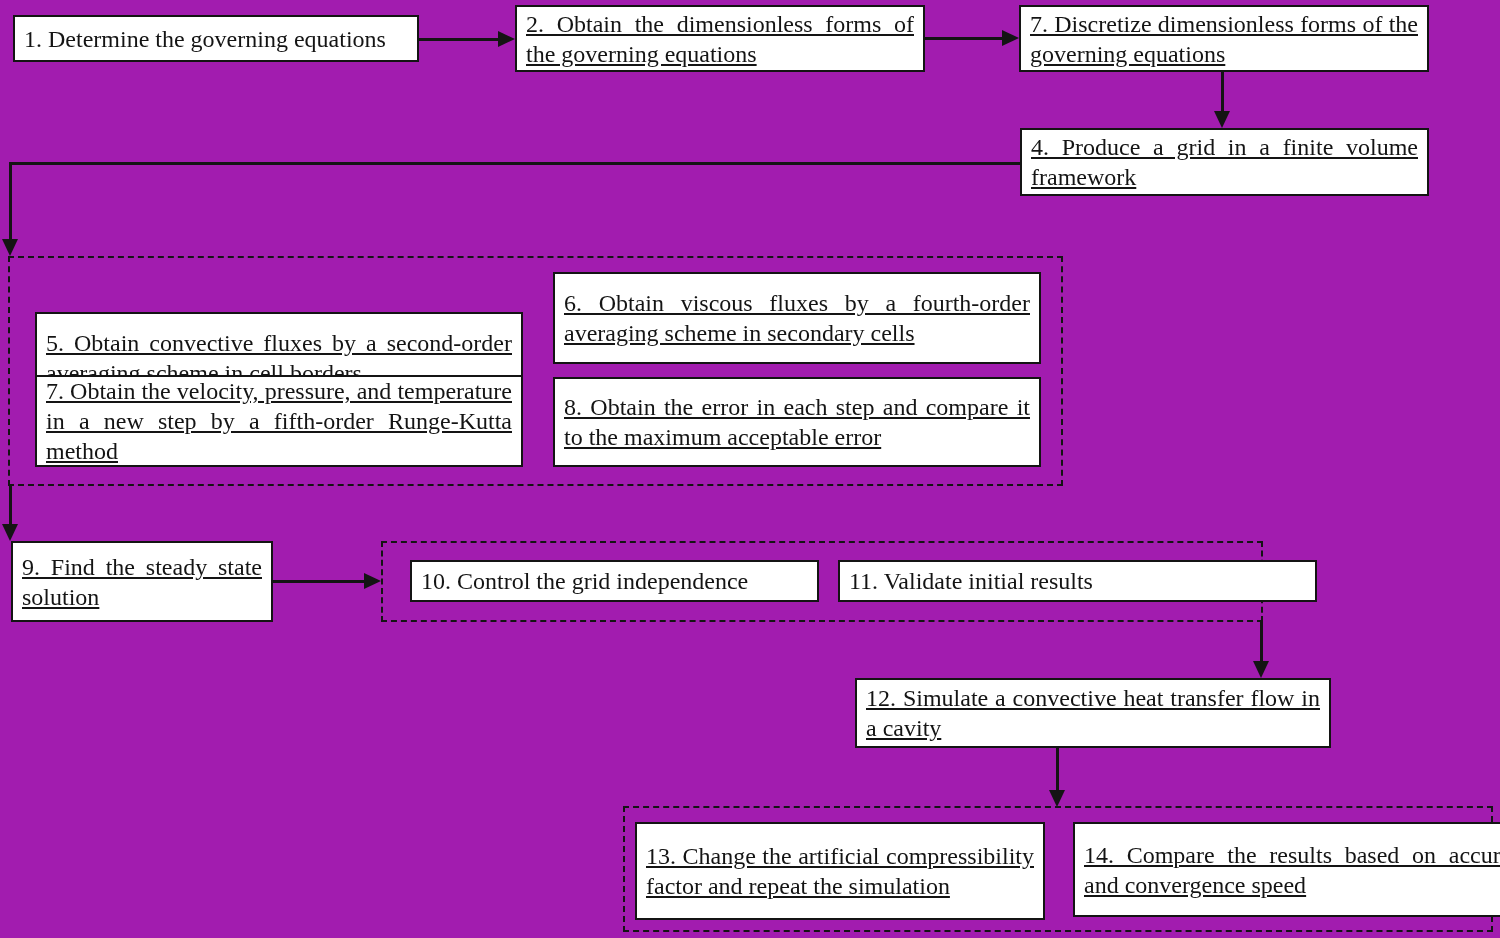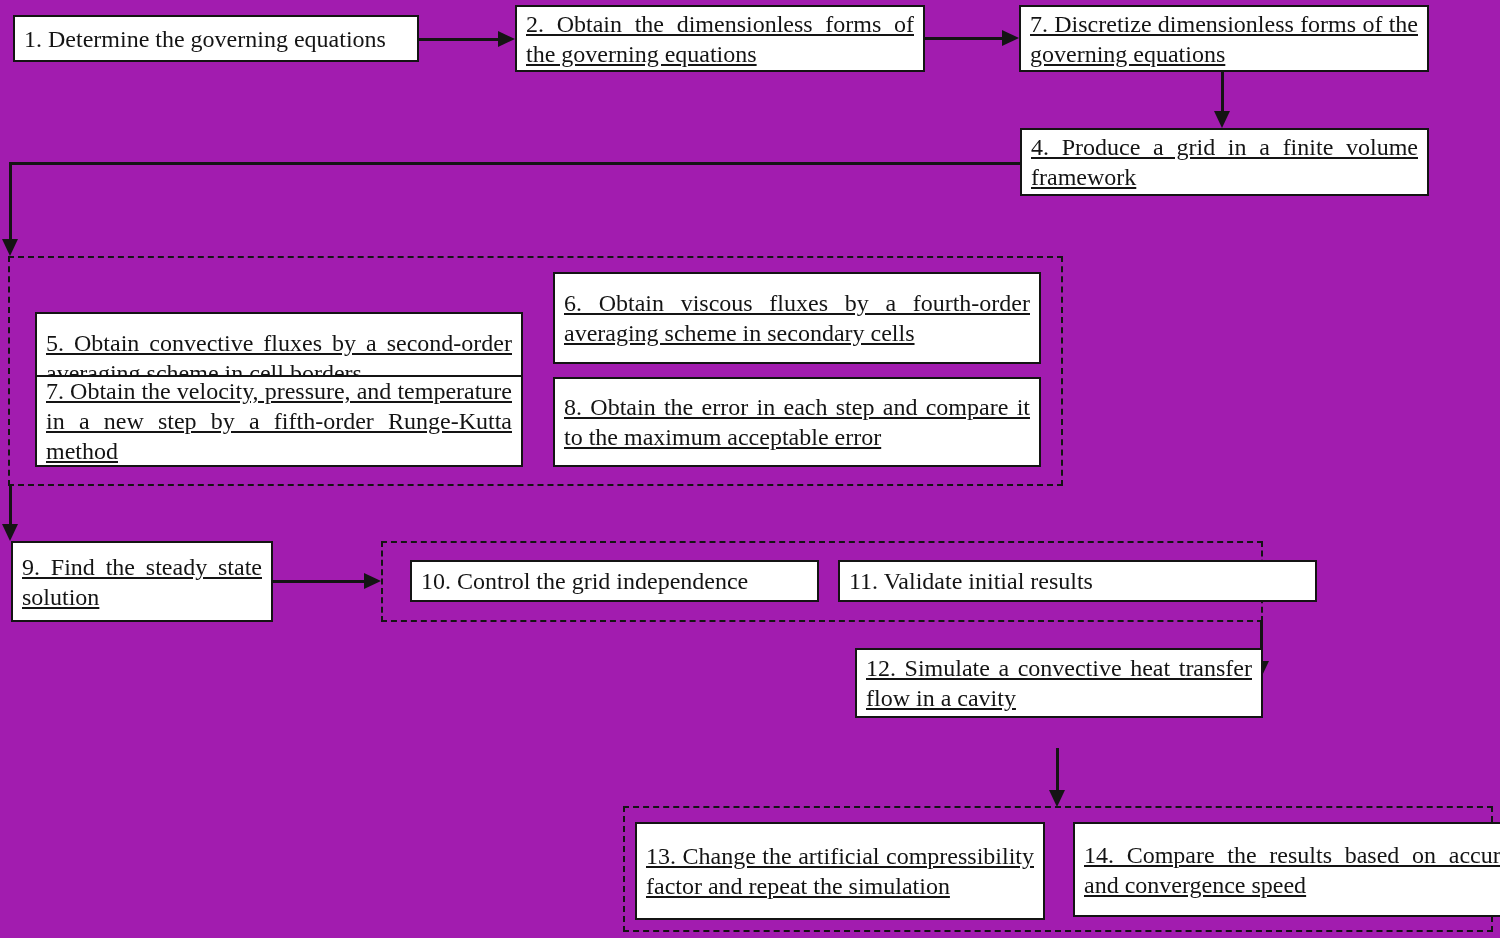--- a/index.html
+++ b/index.html
@@ -42,21 +42,21 @@
   #b2{left:515px;top:5px;width:410px;height:67px;}
   #b3{left:1019px;top:5px;width:410px;height:67px;}
   #b4{left:1020px;top:128px;width:409px;height:68px;}
   #b5{left:35px;top:272px;width:488px;height:92px;margin-top:40px;}
   #b6{left:553px;top:272px;width:488px;height:92px;}
   #b7{left:35px;top:375px;width:488px;height:92px;}
   #b8{left:553px;top:377px;width:488px;height:90px;}
   #b9{left:11px;top:541px;width:262px;height:81px;}
   #b10{left:410px;top:560px;width:409px;height:42px;}
   #b11{left:838px;top:560px;width:479px;height:42px;}
-  #b12{left:855px;top:648px;width:408px;height:70px;}
+  #b12{left:855px;top:678px;width:476px;height:70px;}
   #b13{left:635px;top:822px;width:410px;height:98px;}
   #b14{left:1073px;top:822px;width:472px;height:95px;}
 
   
   #g1{left:8px;top:256px;width:1055px;height:230px;}
   #g2{left:381px;top:541px;width:882px;height:81px;}
   #g3{left:623px;top:806px;width:870px;height:126px;}
 
   
   #c1-line{left:419px;top:38px;width:81px;}

